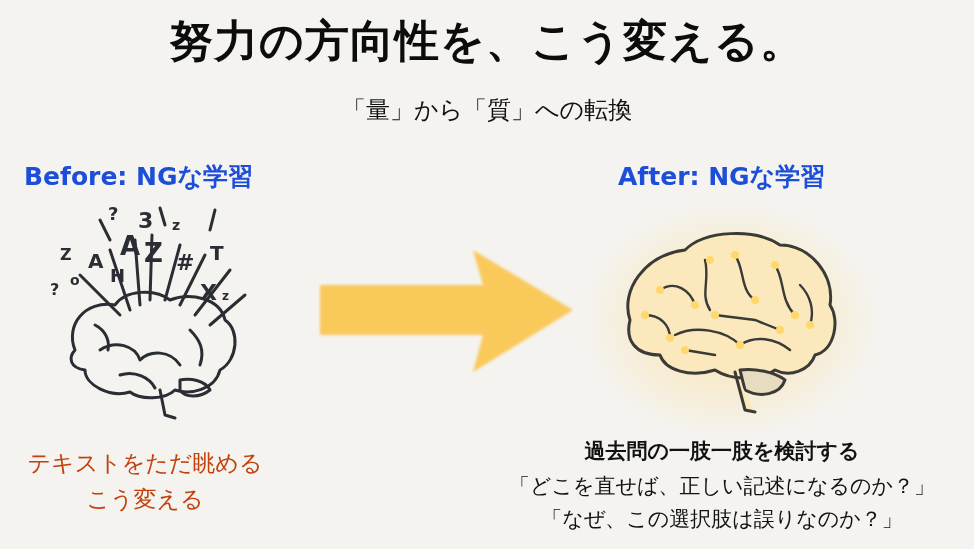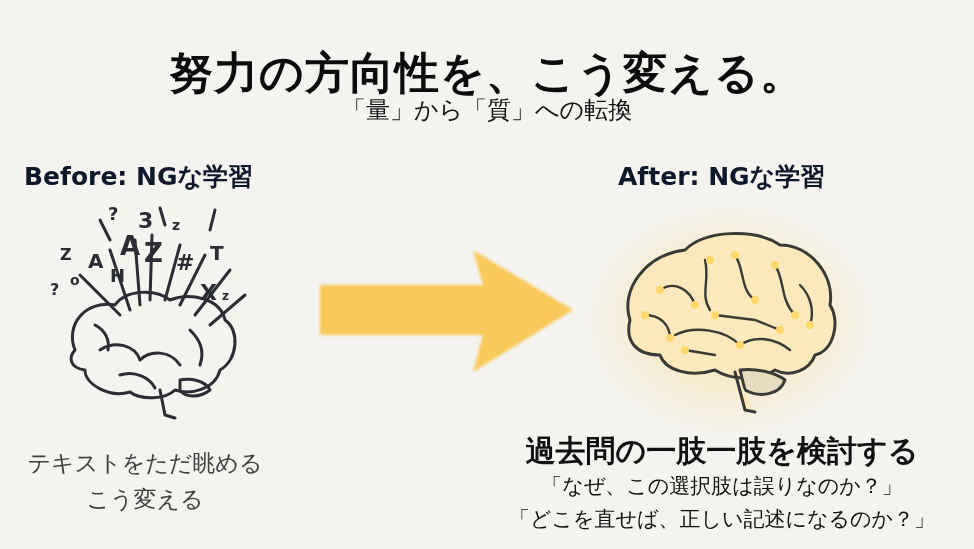--- a/index.html
+++ b/index.html
@@ -7,46 +7,45 @@
       width: 974px; height: 549px; overflow: hidden;
       background: #f4f3ef;
       font-family: "DejaVu Sans", "Liberation Sans", sans-serif;
       color: #111;
       position: relative;
     }
     .title {
       position: absolute; left: 0; width: 974px; top: 12px;
       text-align: center; font-size: 44px; font-weight: bold; letter-spacing: 1px;
       color: #0c0c0c;
-      margin-top: 32px;
     }
     .subtitle {
       position: absolute; left: 0; width: 974px; top: 94px;
       text-align: center; font-size: 24px; color: #111;
     }
     .heading {
-      position: absolute; font-size: 25px; font-weight: bold; color: #0f172a;
+      position: absolute; font-size: 25px; font-weight: bold; color: #1d4ed8;
     }
     .heading.before { left: 24px; top: 160px; }
     .heading.after { left: 618px; top: 160px; }
     .brain-before { position: absolute; left: 40px; top: 200px; width: 230px; height: 225px; }
     .brain-after { position: absolute; left: 615px; top: 220px; width: 230px; height: 200px; }
     .glow {
       position: absolute; left: 580px; top: 200px; width: 300px; height: 240px;
       background: radial-gradient(ellipse at center, rgba(255,215,120,0.55) 0%, rgba(255,220,140,0.25) 45%, rgba(244,243,239,0) 70%);
     }
     .arrow { position: absolute; left: 318px; top: 250px; width: 255px; height: 125px; }
     .before-text {
       position: absolute; left: 0; width: 290px; top: 445px;
-      text-align: center; font-size: 23px; line-height: 36px; color: #404040;
+      text-align: center; font-size: 23px; line-height: 36px; color: #c2410c;
     }
     .after-text {
       position: absolute; left: 470px; width: 504px; top: 432px; text-align: center; color: #111;
     }
-    .after-text .main { font-size: 30px; font-weight: bold; line-height: 38px; }
+    .after-text .main { font-size: 21px; font-weight: bold; line-height: 38px; }
     .after-text .q { font-size: 21px; line-height: 33px; }
   </style>
 </head>
 <body>
 
 <div class="title">努力の方向性を、こう変える。</div>
 <div class="subtitle">「量」から「質」への転換</div>
 
 <div class="heading before">Before: NGな学習</div>
 <div class="heading after">After: NGな学習</div>
@@ -135,15 +134,15 @@
   </g>
 </svg>
 
 <div class="before-text">
   <div>テキストをただ眺める</div>
   <div>こう変える</div>
 </div>
 
 <div class="after-text">
   <div class="main">過去問の一肢一肢を検討する</div>
+  <div class="q">「どこを直せば、正しい記述になるのか？」</div>
   <div class="q">「なぜ、この選択肢は誤りなのか？」</div>
-  <div class="q">「どこを直せば、正しい記述になるのか？」</div>
 </div>
 
 </body></html>

